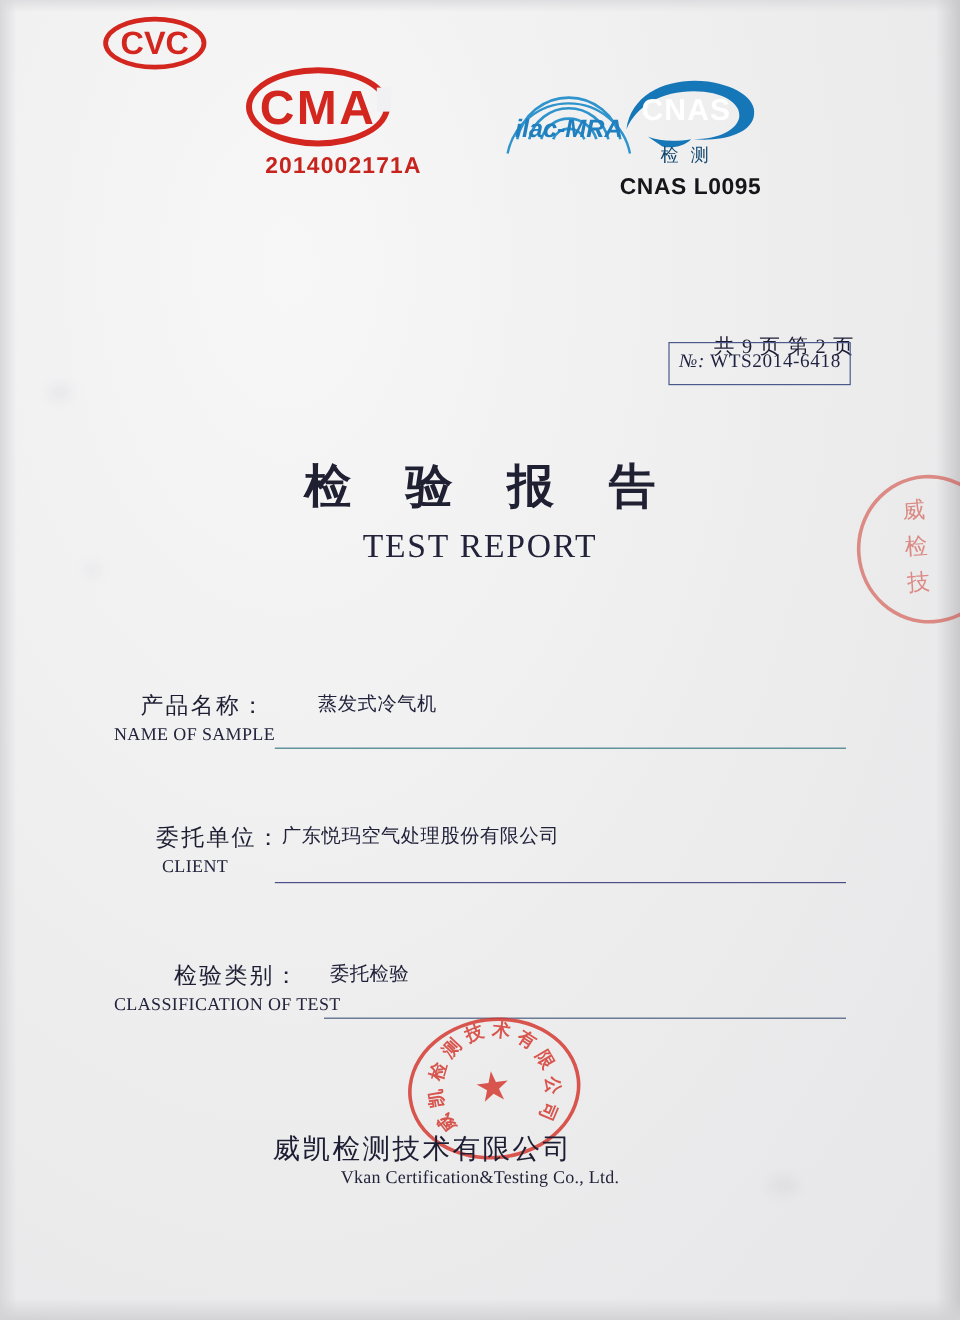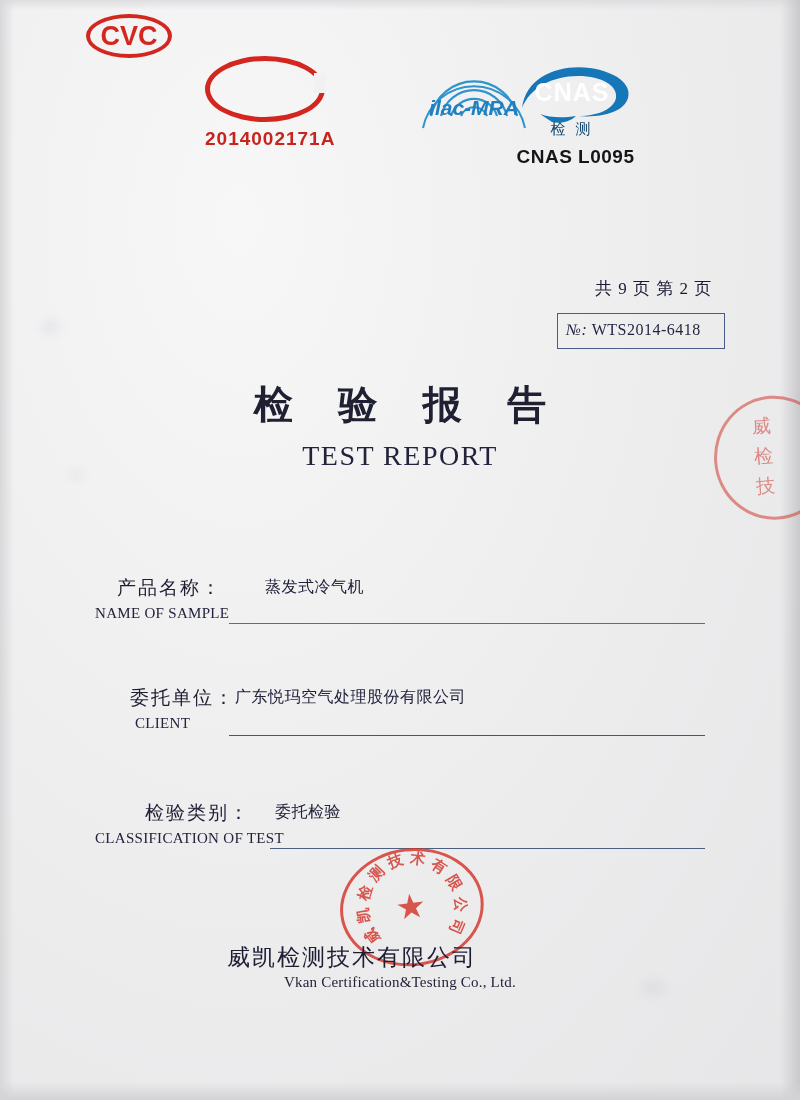--- a/index.html
+++ b/index.html
@@ -101,21 +101,21 @@
     line-height: 68px;
     text-align: center;
     color: #d3261f;
     font-family: "Liberation Sans", sans-serif;
     font-weight: bold;
     font-size: 40px;
     letter-spacing: 2px;
   }
   #cma-logo .cma-num {
     position: absolute;
-    left: 0;
+    left: 16px;
     top: 72px;
     width: 125px;
     text-align: right;
     color: #c6241d;
     font-family: "Liberation Sans", sans-serif;
     font-weight: bold;
     font-size: 19px;
     letter-spacing: 1px;
   }
 
@@ -198,22 +198,22 @@
     left: 595px;
     top: 277px;
     font-size: 17px;
     color: #1b1b33;
     letter-spacing: 1px;
     font-family: "Liberation Serif", serif;
   }
   #report-no-box {
     position: absolute;
     left: 557px;
-    top: 313px;
-    width: 168px;
+    top: 285px;
+    width: 152px;
     height: 36px;
     border: 1px solid #4a5a8a;
     box-sizing: border-box;
   }
   #report-no-box .inner {
     position: absolute;
     left: 8px;
     top: 7px;
     font-size: 16px;
     color: #1f2340;
@@ -428,20 +428,21 @@
   <div class="blotch" style="left:70px;top:470px;width:14px;height:10px;"></div>
   <div class="blotch" style="left:640px;top:980px;width:26px;height:16px;"></div>
 
   <div id="cvc-logo">
     <div class="oval"></div>
     <div class="txt">CVC</div>
   </div>
 
   <div id="cma-logo">
     <div class="ring"></div>
+    <div class="letters">CMA</div>
     <div class="cma-num">2014002171A</div>
   </div>
 
   <div id="ilac-logo">
     <svg class="arcs" viewBox="0 0 122 78">
       <g fill="none" stroke="#2f93cc" stroke-width="2.2">
         <path d="M18 58 A44 44 0 0 1 104 58"></path>
         <path d="M28 58 A34 34 0 0 1 94 58"></path>
         <path d="M38 58 A24 24 0 0 1 84 58"></path>
         <path d="M48 58 A14 14 0 0 1 74 58"></path>

